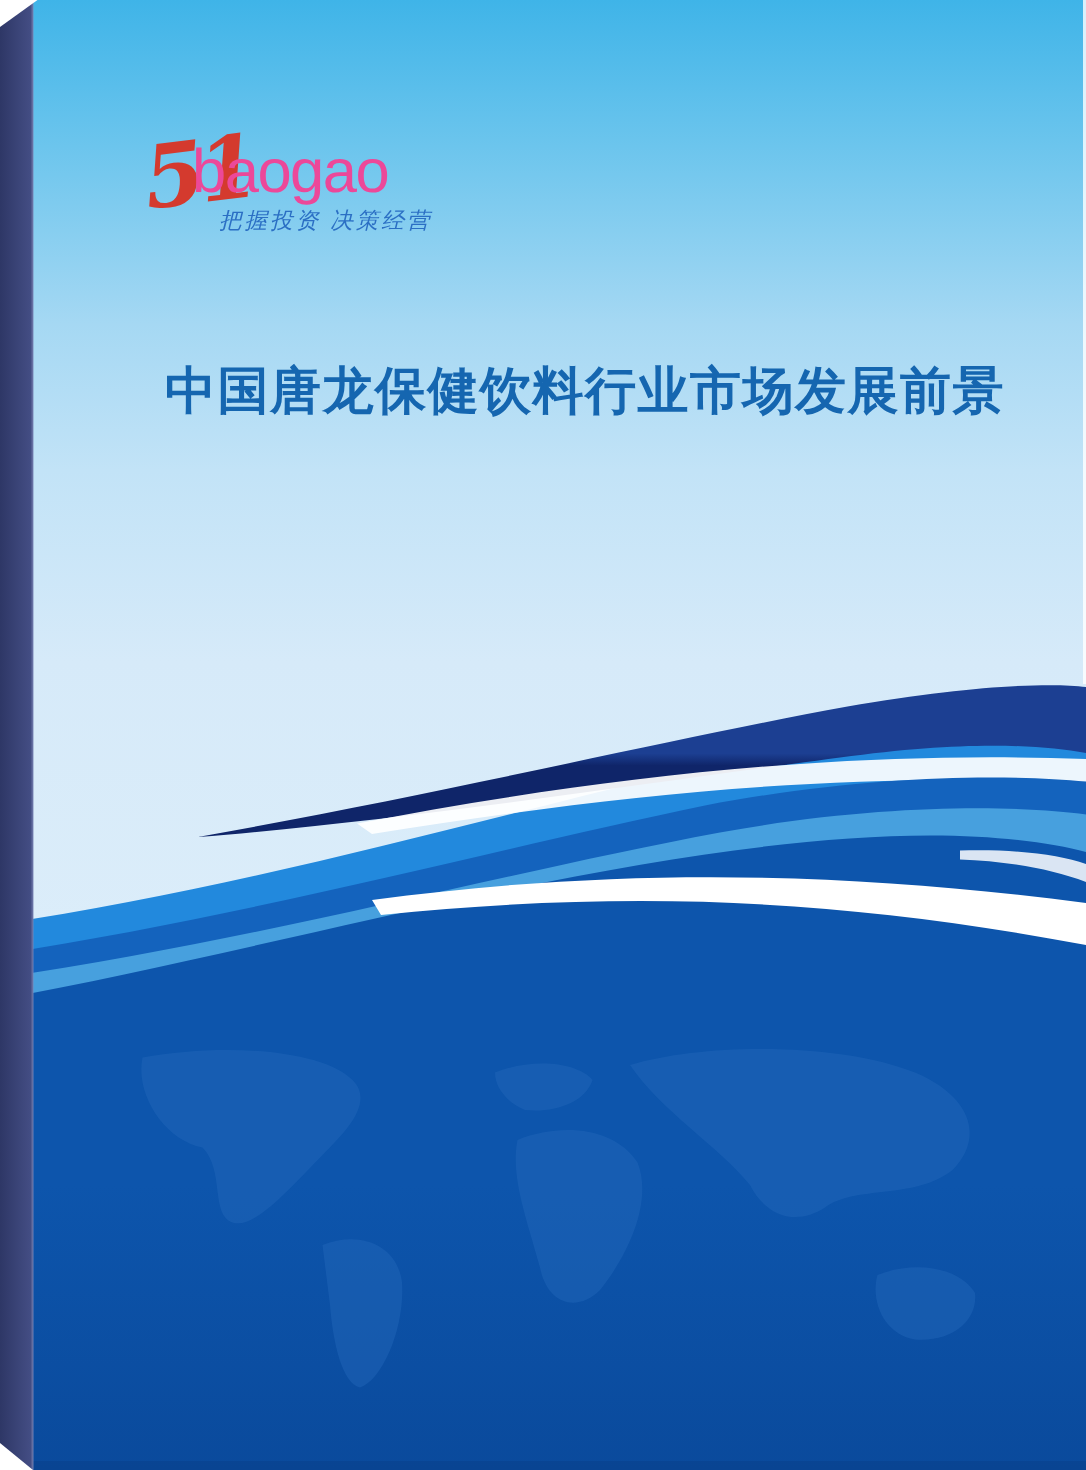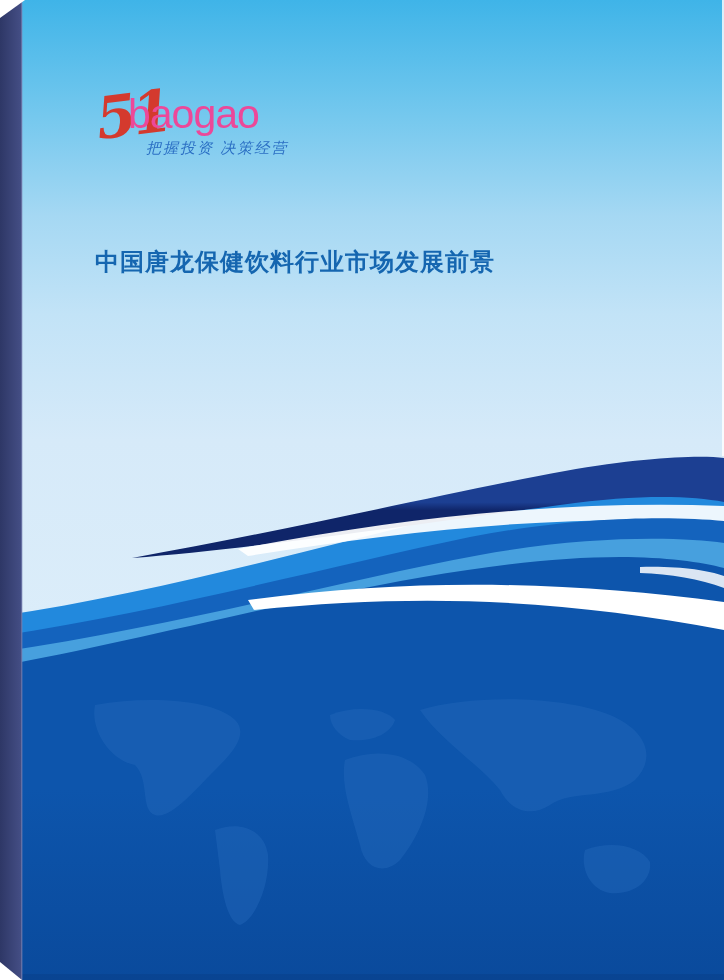--- a/index.html
+++ b/index.html
@@ -34,22 +34,23 @@
     font-size:15px;line-height:18px;
     color:#2b6fc4;
     letter-spacing:2px;
     white-space:nowrap;
   }
   
   .title{
     position:absolute;left:95px;top:240px;width:590px;
     color:#1566b0;
     font-weight:bold;
-    font-size:24px;line-height:43px;
+    font-size:34px;line-height:43px;
     letter-spacing:1px;
+    text-align:center;
   }
   .title .line{white-space:nowrap;}
 </style>
 </head>
 <body>
 
 <div class="page">
 
   <svg class="bg-svg" viewBox="0 0 724 980" preserveAspectRatio="none">
     <defs>

